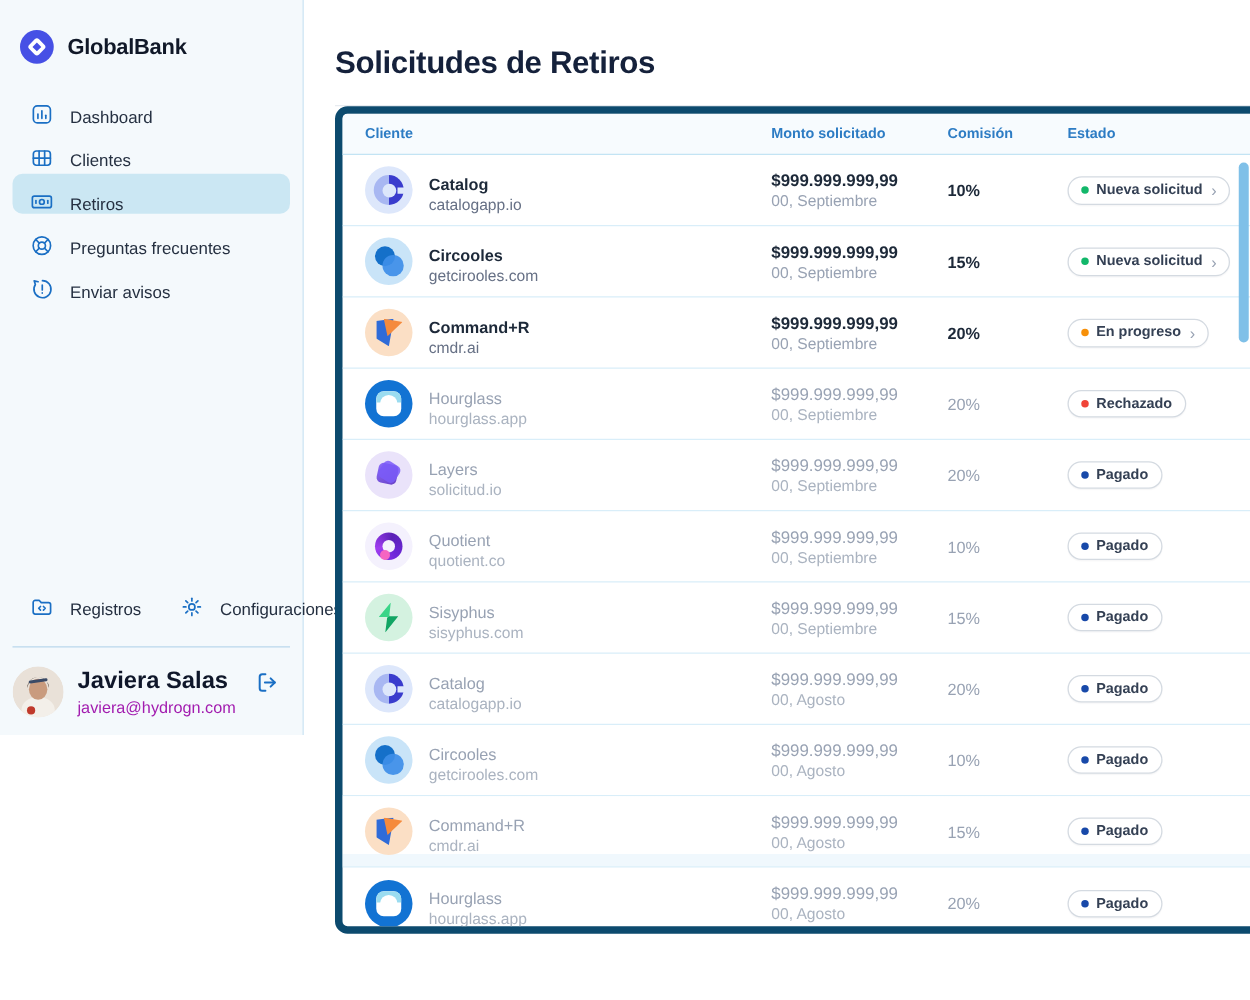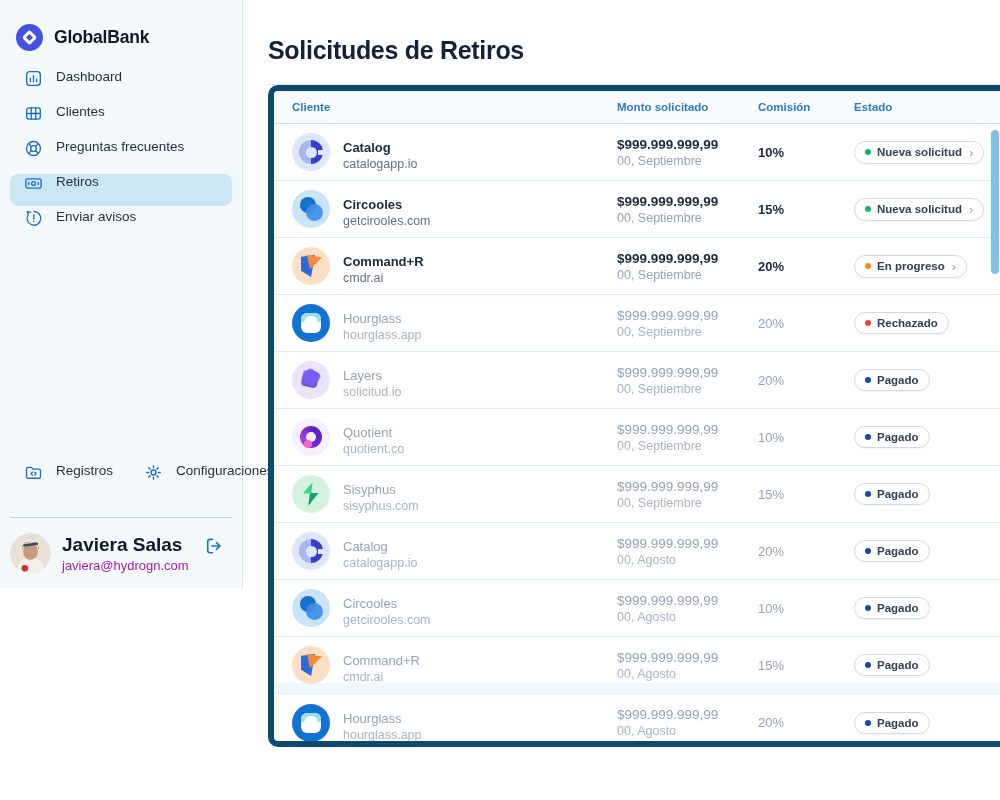--- a/index.html
+++ b/index.html
@@ -11,21 +11,21 @@
   .sidebar { width:243px; min-width:243px; height:588px; background:#f4f9fc;
              border-right:1px solid #cde5f4; display:flex; flex-direction:column; }
   .brand { display:flex; align-items:center; gap:11px; margin:24px 16px 0 16px; }
   .brand-logo { width:27px; height:27px; border-radius:50%; background:#4650e5;
                 display:flex; align-items:center; justify-content:center; }
   .brand-diamond { width:11px; height:11px; border:3.4px solid #fff; border-radius:2.5px;
                    transform:rotate(45deg); }
   .brand-name { font-size:17.5px; font-weight:700; color:#101828; letter-spacing:-0.2px; }
 
   .nav { margin:18px 10px 0 10px; display:flex; flex-direction:column; gap:3px; }
-  .nav-item { display:flex; align-items:flex-start; gap:13px; height:32px; padding:0 14px;
+  .nav-item { display:flex; align-items:flex-end; gap:13px; height:32px; padding:0 14px;
               border-radius:8px; cursor:pointer; }
   .nav-item.active { background:#cbe7f3; }
   .nav-item .lbl { font-size:13.5px; font-weight:500; color:#253041; }
   .nav-item svg { width:19px; height:19px; stroke:#1a6fc4; stroke-width:1.7;
                   fill:none; stroke-linecap:round; stroke-linejoin:round; flex:none; }
   .spacer { flex:1; }
   .nav-bottom { margin:0 10px; display:flex; flex-direction:row; gap:3px; }
   .side-divider { border-top:1px solid #b9d8ec; margin:22px 10px 0 10px; }
 
   .profile { display:flex; align-items:center; gap:11px; padding:15px 16px 0 10px; }
@@ -146,39 +146,39 @@
       </div>
       <div class="nav-item">
         <svg viewBox="0 0 24 24">
           <rect x="3.4" y="4.8" width="17.2" height="14.4" rx="3"></rect>
           <line x1="9.2" y1="4.8" x2="9.2" y2="19.2"></line>
             <line x1="14.8" y1="4.8" x2="14.8" y2="19.2"></line>
           <line x1="3.4" y1="12" x2="20.6" y2="12"></line>
         </svg>
         <span class="lbl">Clientes</span>
       </div>
+      <div class="nav-item active">
+        <svg viewBox="0 0 24 24">
+          <rect x="2.4" y="6.2" width="19.2" height="11.6" rx="2"></rect>
+          <circle cx="12" cy="12" r="2.4"></circle>
+          <line x1="6" y1="10.6" x2="6" y2="13.4"></line>
+            <line x1="18" y1="10.6" x2="18" y2="13.4"></line>
+        </svg>
+        <span class="lbl">Retiros</span>
+      </div>
       <div class="nav-item">
         <svg viewBox="0 0 24 24">
           <circle cx="12" cy="12" r="8.8"></circle>
             <circle cx="12" cy="12" r="3.6"></circle>
           <line x1="5.8" y1="5.8" x2="9.4" y2="9.4"></line>
             <line x1="18.2" y1="5.8" x2="14.6" y2="9.4"></line>
           <line x1="18.2" y1="18.2" x2="14.6" y2="14.6"></line>
             <line x1="5.8" y1="18.2" x2="9.4" y2="14.6"></line>
         </svg>
         <span class="lbl">Preguntas frecuentes</span>
-      </div>
-      <div class="nav-item active">
-        <svg viewBox="0 0 24 24">
-          <rect x="2.4" y="6.2" width="19.2" height="11.6" rx="2"></rect>
-          <circle cx="12" cy="12" r="2.4"></circle>
-          <line x1="6" y1="10.6" x2="6" y2="13.4"></line>
-            <line x1="18" y1="10.6" x2="18" y2="13.4"></line>
-        </svg>
-        <span class="lbl">Retiros</span>
       </div>
       <div class="nav-item">
         <svg viewBox="0 0 24 24">
           <path d="M12.6 3.2 a8.6 8.6 0 1 1 -7.2 3.9 L4.2 3.4 l4 0.9"></path>
           <line x1="12.4" y1="7.6" x2="12.4" y2="12.6"></line>
           <line x1="12.4" y1="15.6" x2="12.4" y2="15.7"></line>
         </svg>
         <span class="lbl">Enviar avisos</span>
       </div>
     </nav>

